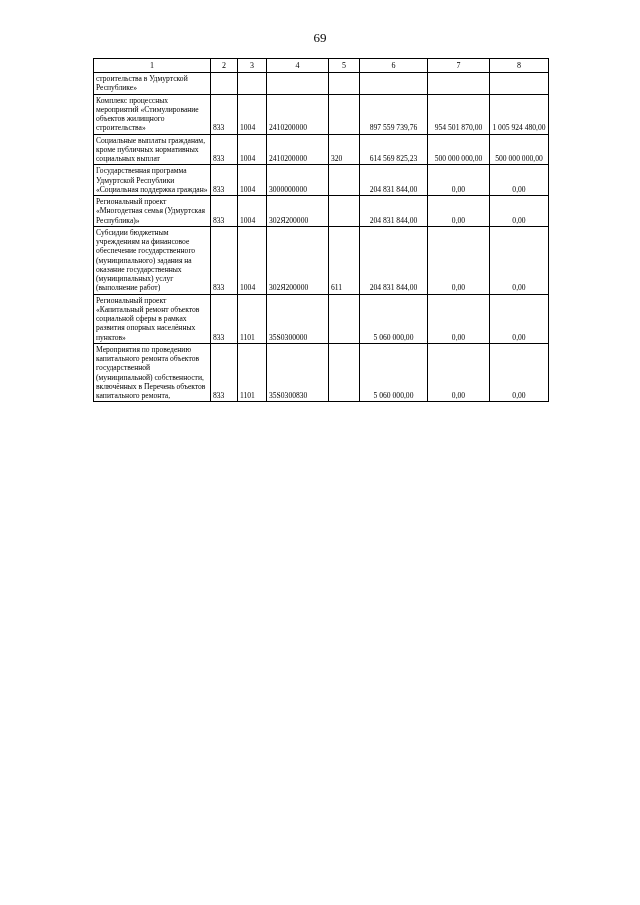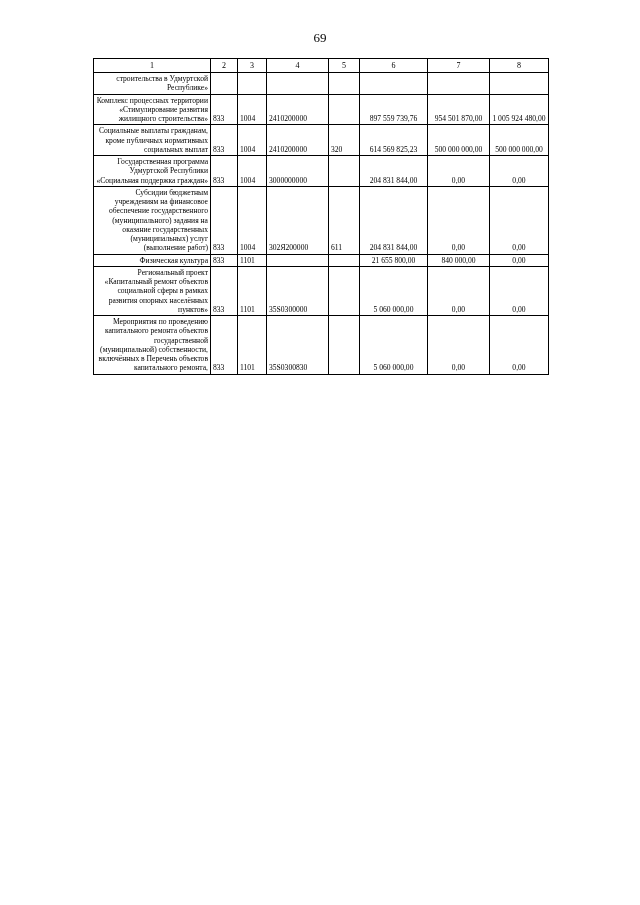--- a/index.html
+++ b/index.html
@@ -57,21 +57,21 @@
   col.c7 { width: 62px; }
   col.c8 { width: 59px; }
   .hdr td {
     text-align: center;
     vertical-align: middle;
     font-size: 8px;
     height: 11px;
     padding: 0;
   }
   .cell-name {
-    text-align: right;
+    text-align: left;
     word-wrap: break-word;
   }
   .num { text-align: left; }
   .money { text-align: center; padding-right: 3px; }
 </style>
 </head>
 <body>
 
 <div class="page">
 
@@ -106,21 +106,21 @@
           <td class="num"></td>
           <td class="num"></td>
           <td class="num"></td>
           <td class="num"></td>
           <td class="money"></td>
           <td class="money"></td>
           <td class="money"></td>
         </tr>
 
         <tr>
-          <td class="cell-name">Комплекс процессных территории «Стимулирование развития жилищного строительства»</td>
+          <td class="cell-name">Комплекс процессных мероприятий «Стимулирование объектов жилищного строительства»</td>
           <td class="num">833</td>
           <td class="num">1004</td>
           <td class="num">2410200000</td>
           <td class="num"></td>
           <td class="money">897 559 739,76</td>
           <td class="money">954 501 870,00</td>
           <td class="money">1 005 924 480,00</td>
         </tr>
 
         <tr>
@@ -139,43 +139,43 @@
           <td class="cell-name">Государственная программа Удмуртской Республики «Социальная поддержка граждан»</td>
           <td class="num">833</td>
           <td class="num">1004</td>
           <td class="num">3000000000</td>
           <td class="num"></td>
           <td class="money">204 831 844,00</td>
           <td class="money">0,00</td>
           <td class="money">0,00</td>
         </tr>
 
+        <tr>
+          <td class="cell-name">Региональный проект «Многодетная семья (Удмуртская Республика)»</td>
+          <td class="num">833</td>
+          <td class="num">1004</td>
+          <td class="num">302Я200000</td>
+          <td class="num"></td>
+          <td class="money">204 831 844,00</td>
+          <td class="money">0,00</td>
+          <td class="money">0,00</td>
+        </tr>
 
         <tr>
           <td class="cell-name">Субсидии бюджетным учреждениям на финансовое обеспечение государственного (муниципального) задания на оказание государственных (муниципальных) услуг (выполнение работ)</td>
           <td class="num">833</td>
           <td class="num">1004</td>
           <td class="num">302Я200000</td>
           <td class="num">611</td>
           <td class="money">204 831 844,00</td>
           <td class="money">0,00</td>
           <td class="money">0,00</td>
         </tr>
 
 
-        <tr>
-          <td class="cell-name">Физическая культура</td>
-          <td class="num">833</td>
-          <td class="num">1101</td>
-          <td class="num"></td>
-          <td class="num"></td>
-          <td class="money">21 655 800,00</td>
-          <td class="money">840 000,00</td>
-          <td class="money">0,00</td>
-        </tr>
 
 
         <tr>
           <td class="cell-name">Региональный проект «Капитальный ремонт объектов социальной сферы в рамках развития опорных населённых пунктов»</td>
           <td class="num">833</td>
           <td class="num">1101</td>
           <td class="num">35S0300000</td>
           <td class="num"></td>
           <td class="money">5 060 000,00</td>
           <td class="money">0,00</td>

